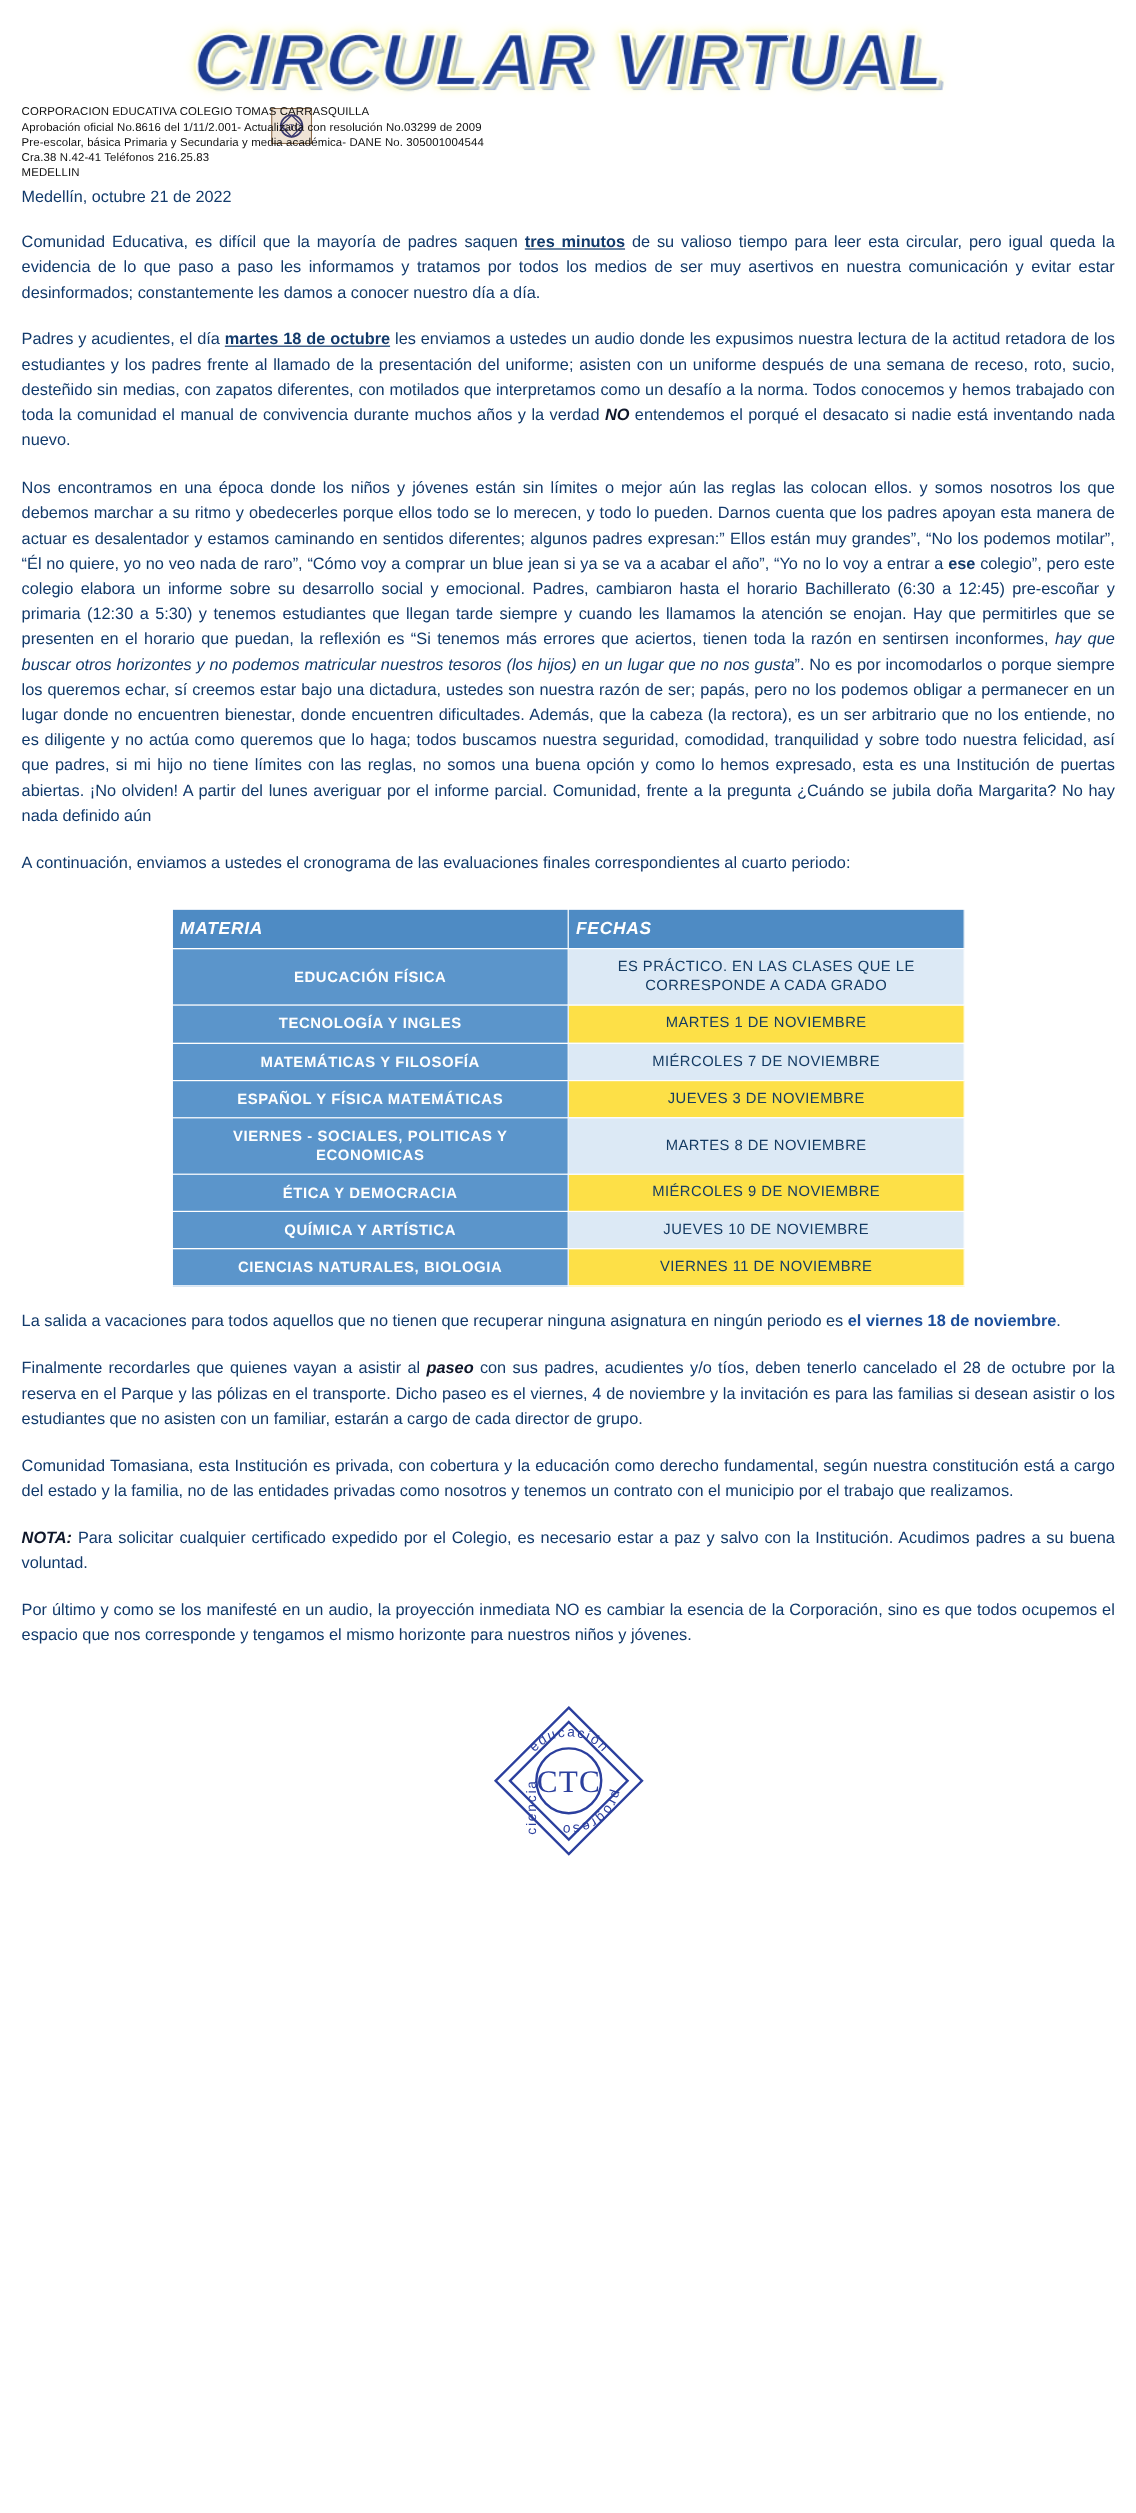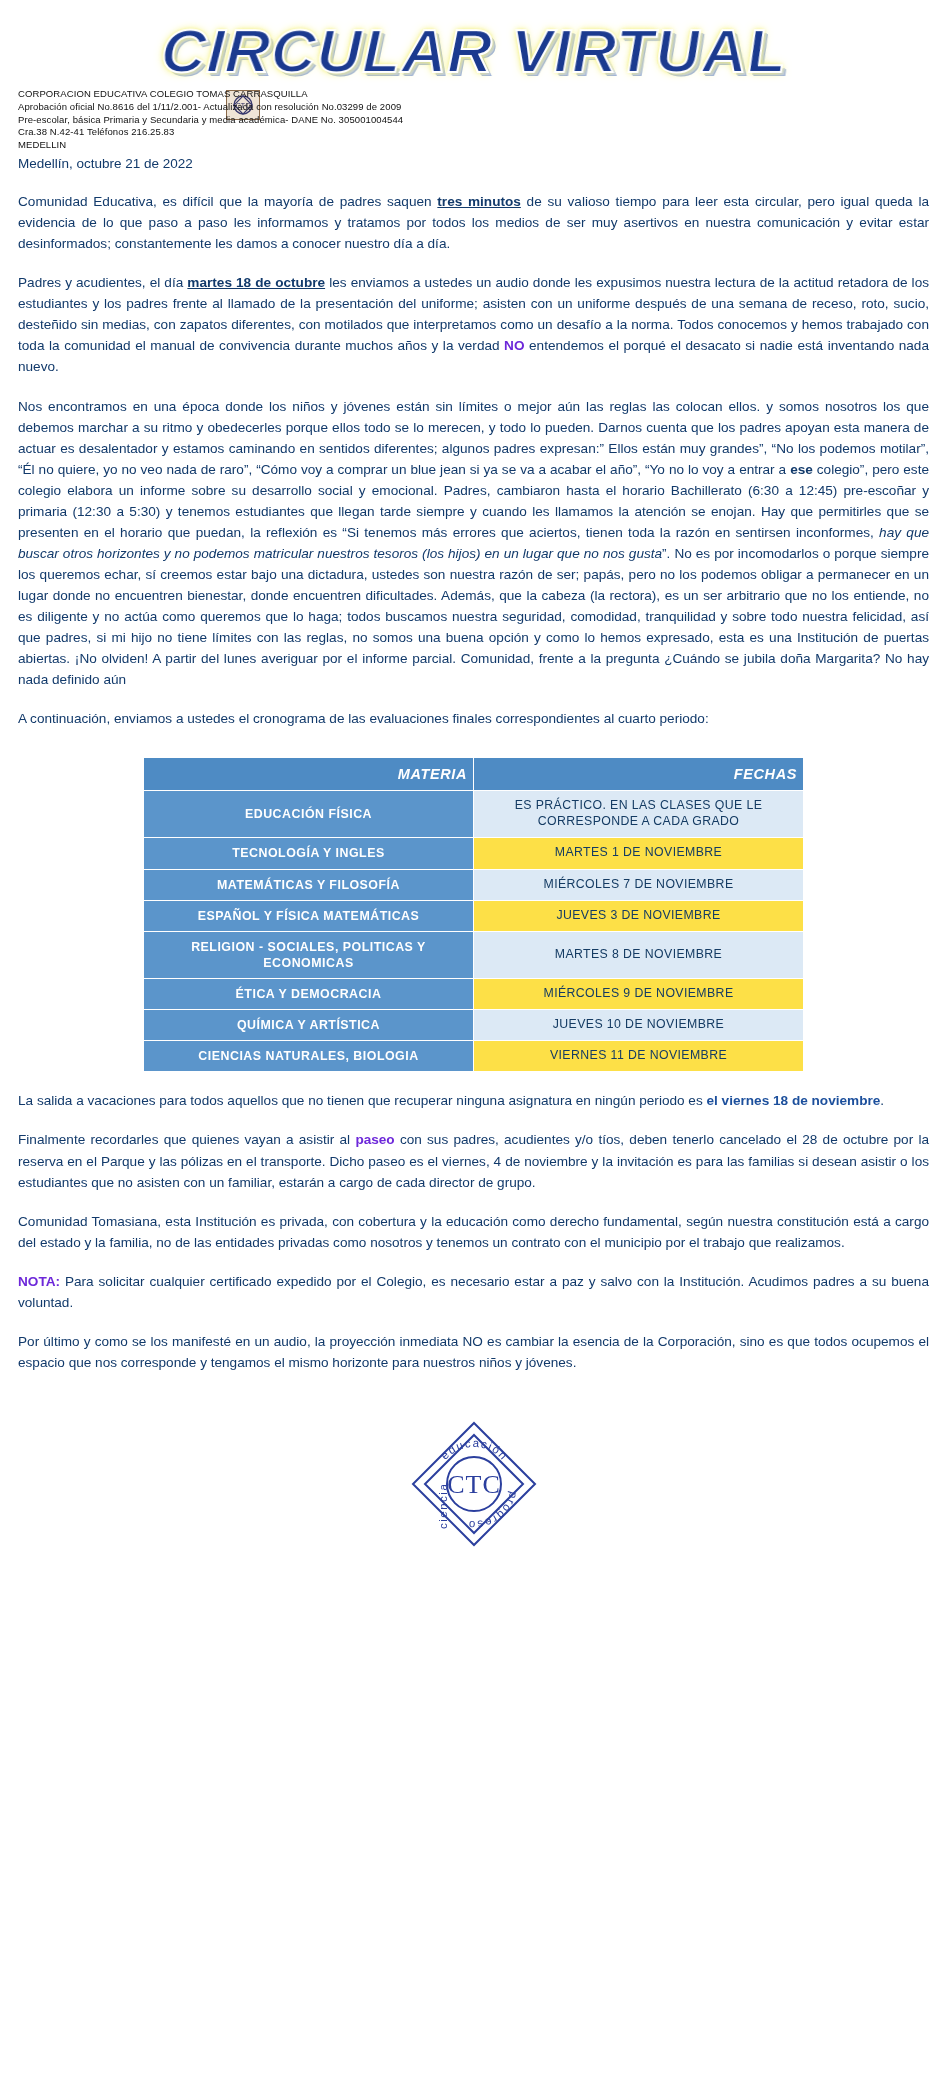--- a/index.html
+++ b/index.html
@@ -81,41 +81,41 @@
     margin: 18px 0 0 0;
     font-size: 13.6px;
     line-height: 1.55;
     color: #123a6b;
     text-align: justify;
   }
   p.body.first { margin-top: 20px; }
   .u { text-decoration: underline; font-weight: bold; }
   .b { font-weight: bold; }
   .i { font-style: italic; }
-  .dark { color: #6d28d9; }
+  .dark { color: #0f172a; font-style: italic; }
 
   
   table.sched {
     width: 660px;
     margin: 28px auto 0 auto;
     border-collapse: collapse;
     table-layout: fixed;
   }
   table.sched col.c1 { width: 330px; }
   table.sched col.c2 { width: 330px; }
   table.sched th {
     background: #4e8bc4;
     color: #ffffff;
     font-size: 14.5px;
     font-style: italic;
     font-weight: bold;
     letter-spacing: .6px;
     padding: 8px 6px;
     border: 1px solid #ffffff;
-    text-align: right;
+    text-align: left;
   }
   table.sched td {
     border: 1px solid #ffffff;
     padding: 7px 8px;
     font-size: 12.3px;
     text-align: center;
     vertical-align: middle;
     line-height: 1.3;
   }
   table.sched td.subject {
@@ -211,21 +211,21 @@
       </tr>
       <tr>
         <td class="subject">MATEMÁTICAS  Y FILOSOFÍA</td>
         <td class="date">MIÉRCOLES 7 DE NOVIEMBRE</td>
       </tr>
       <tr class="alt">
         <td class="subject">ESPAÑOL  Y  FÍSICA  MATEMÁTICAS</td>
         <td class="date">JUEVES 3 DE NOVIEMBRE</td>
       </tr>
       <tr>
-        <td class="subject">RELIGION  - SOCIALES,  POLITICAS  Y ECONOMICAS</td>
+        <td class="subject">VIERNES  - SOCIALES,  POLITICAS  Y ECONOMICAS</td>
         <td class="date">MARTES 8 DE NOVIEMBRE</td>
       </tr>
       <tr class="alt">
         <td class="subject">ÉTICA Y DEMOCRACIA</td>
         <td class="date">MIÉRCOLES 9 DE NOVIEMBRE</td>
       </tr>
       <tr>
         <td class="subject">QUÍMICA  Y ARTÍSTICA</td>
         <td class="date">JUEVES 10 DE NOVIEMBRE</td>
       </tr>

